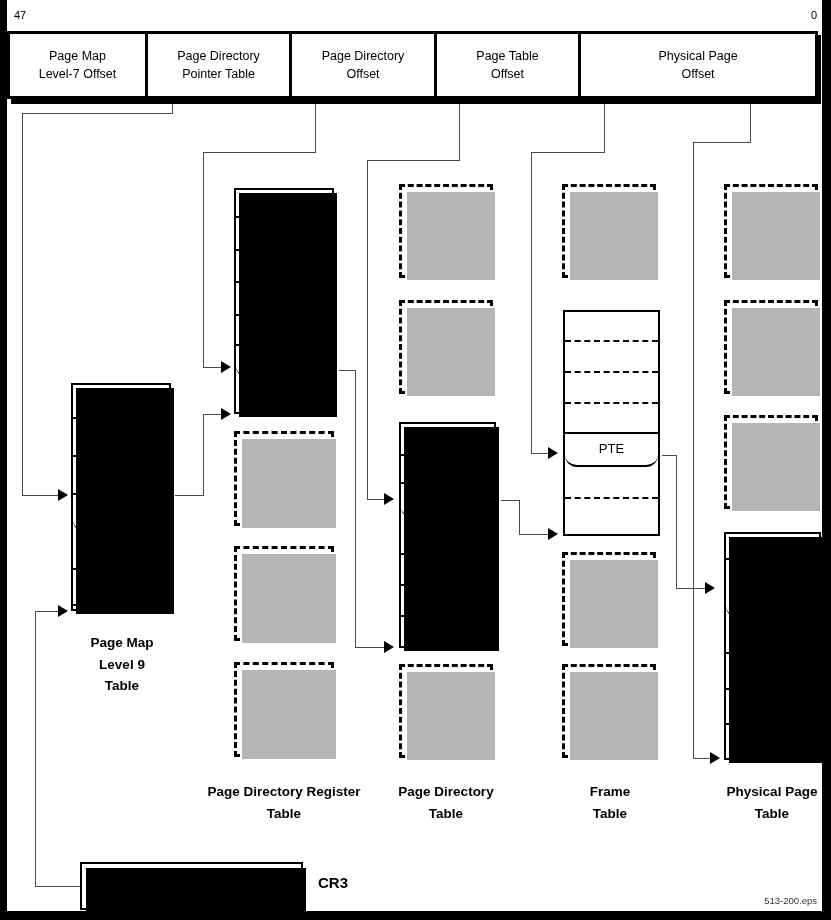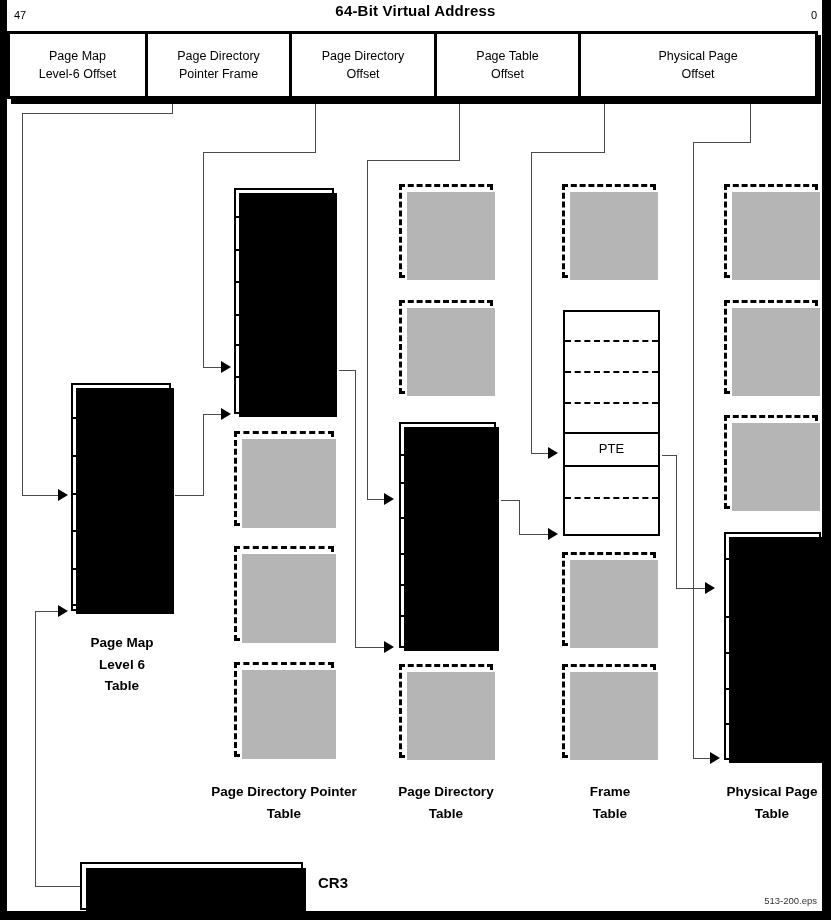--- a/index.html
+++ b/index.html
@@ -54,21 +54,21 @@
   }
   .tbl.shadow::after{
     content:"";position:absolute;left:3px;top:3px;right:-5px;bottom:-5px;
     background:#000;z-index:-1;
   }
   .tbl.shadow{z-index:1;}
   .tbl .seg{box-sizing:border-box;width:100%;}
   .seg.dash{border-bottom:2px dashed #000;}
   .seg.entry{
     display:flex;align-items:center;justify-content:center;
-    font-size:13px;color:#000;text-align:center;line-height:1.25;
+    font-size:13px;color:#000;text-align:center;line-height:1.25;border-radius:12px;
   }
 
   
   .dbox{
     position:absolute;box-sizing:border-box;background:#fff;
     border:3px dashed #000;
   }
   .dbox::after{
     content:"";position:absolute;left:5px;top:5px;right:-5px;bottom:-5px;
     background:#b5b5b5;z-index:-1;
@@ -101,34 +101,33 @@
 </style>
 </head>
 <body>
 
 <div id="page">
 
   <div class="frame-left"></div>
   <div class="frame-right"></div>
   <div class="frame-bottom"></div>
 
-  <div id="addr-title">64-Bit Virtual Address</div>
   <div id="bit-63">47</div>
   <div id="bit-0">0</div>
 
   <div id="addr-bar-shadow"></div>
   <div id="addr-bar-shadow2"></div>
   <div id="addr-bar">
     <div class="addr-field" style="width:138px">
       <span><span>Page Map</span><br>
-            <span>Level-6 Offset</span></span>
+            <span>Level-7 Offset</span></span>
     </div>
     <div class="addr-field" style="width:144px">
       <span><span>Page Directory</span><br>
-            <span>Pointer Frame</span></span>
+            <span>Pointer Table</span></span>
     </div>
     <div class="addr-field" style="width:145px">
       <span><span>Page Directory</span><br>
             <span>Offset</span></span>
     </div>
     <div class="addr-field" style="width:144px">
       <span><span>Page Table</span><br>
             <span>Offset</span></span>
     </div>
     <div class="addr-field" style="flex:1">
@@ -197,38 +196,38 @@
     <div class="seg" style="height:32px;"></div>
     <div class="seg dash" style="height:0px;"></div>
     <div class="seg" style="height:38px;border-bottom:2px dashed #000;"></div>
     <div class="seg" style="height:38px;border-bottom:2px solid #000;"></div>
     <div class="seg entry" style="height:37px;border-bottom:2px solid #000;">PML4E</div>
     <div class="seg" style="height:38px;border-bottom:2px dashed #000;"></div>
     <div class="seg" style="height:36px;border-bottom:2px dashed #000;"></div>
   </div>
   <div class="caption" style="left:61px;top:632px;width:122px;">
     <span>Page Map</span><br>
-    <span>Level 6</span><br>
+    <span>Level 9</span><br>
     <span>Table</span>
   </div>
 
   <div class="tbl shadow" style="left:234px;top:188px;width:100px;height:226px;">
     <div class="seg" style="height:28px;border-bottom:2px dashed #000;"></div>
     <div class="seg" style="height:33px;border-bottom:2px dashed #000;"></div>
     <div class="seg" style="height:32px;border-bottom:2px dashed #000;"></div>
     <div class="seg" style="height:33px;border-bottom:2px dashed #000;"></div>
     <div class="seg" style="height:30px;border-bottom:2px solid #000;"></div>
     <div class="seg entry" style="height:32px;border-bottom:2px solid #000;">PDPE</div>
     <div class="seg" style="height:30px;"></div>
   </div>
   <div class="dbox" style="left:234px;top:431px;width:100px;height:95px;"></div>
   <div class="dbox" style="left:234px;top:546px;width:100px;height:95px;"></div>
   <div class="dbox" style="left:234px;top:662px;width:100px;height:95px;"></div>
   <div class="caption" style="left:196px;top:781px;width:176px;">
-    <span>Page Directory Pointer</span><br>
+    <span>Page Directory Register</span><br>
     <span>Table</span>
   </div>
 
   <div class="dbox" style="left:399px;top:184px;width:94px;height:94px;"></div>
   <div class="dbox" style="left:399px;top:300px;width:94px;height:94px;"></div>
   <div class="tbl shadow" style="left:399px;top:422px;width:97px;height:226px;">
     <div class="seg" style="height:32px;border-bottom:2px dashed #000;"></div>
     <div class="seg" style="height:28px;border-bottom:2px solid #000;"></div>
     <div class="seg entry" style="height:35px;border-bottom:2px solid #000;">PDE</div>
     <div class="seg" style="height:36px;border-bottom:2px dashed #000;"></div>

